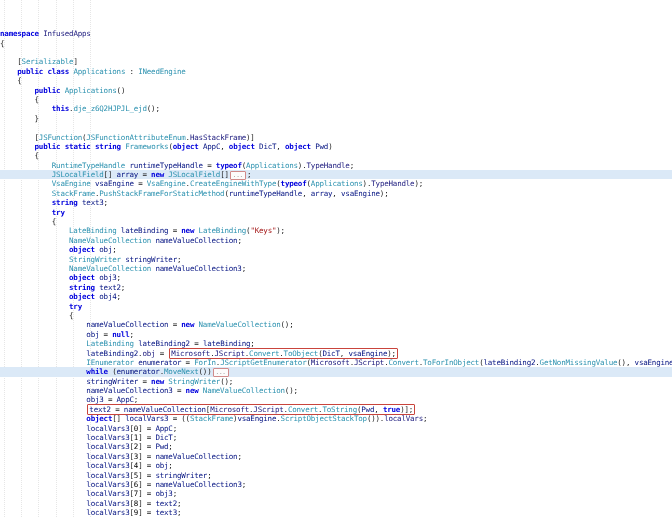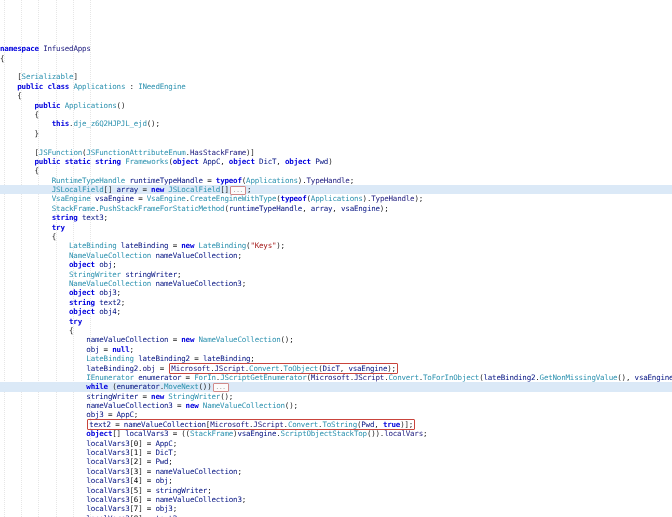--- a/index.html
+++ b/index.html
@@ -9,21 +9,21 @@
     background: #ffffff;
   }
   .editor {
     position: relative;
     width: 672px; height: 517px;
     font-family: "DejaVu Sans Mono", monospace;
     font-size: 7.5px;
     line-height: 9.4px;
     letter-spacing: -0.2px;
     white-space: pre;
-    padding-top: 16px;
+    padding-top: 1px;
     box-sizing: border-box;
     overflow: hidden;
   }
   .guides { position: absolute; top: 0; bottom: 0; left: 0; right: 0; z-index: 0; }
   .guide { position: absolute; top: 0; bottom: 0; width: 0; border-left: 1px dotted #e6e6e6; }
   .lines { position: relative; z-index: 1; }
   .line { height: 9.4px; white-space: pre; }
   .line.hl { background: #dbe9f7; }
   .kw { color: var(--kw); font-weight: bold; }
   .ty { color: var(--ty); margin-top: 28px; }

